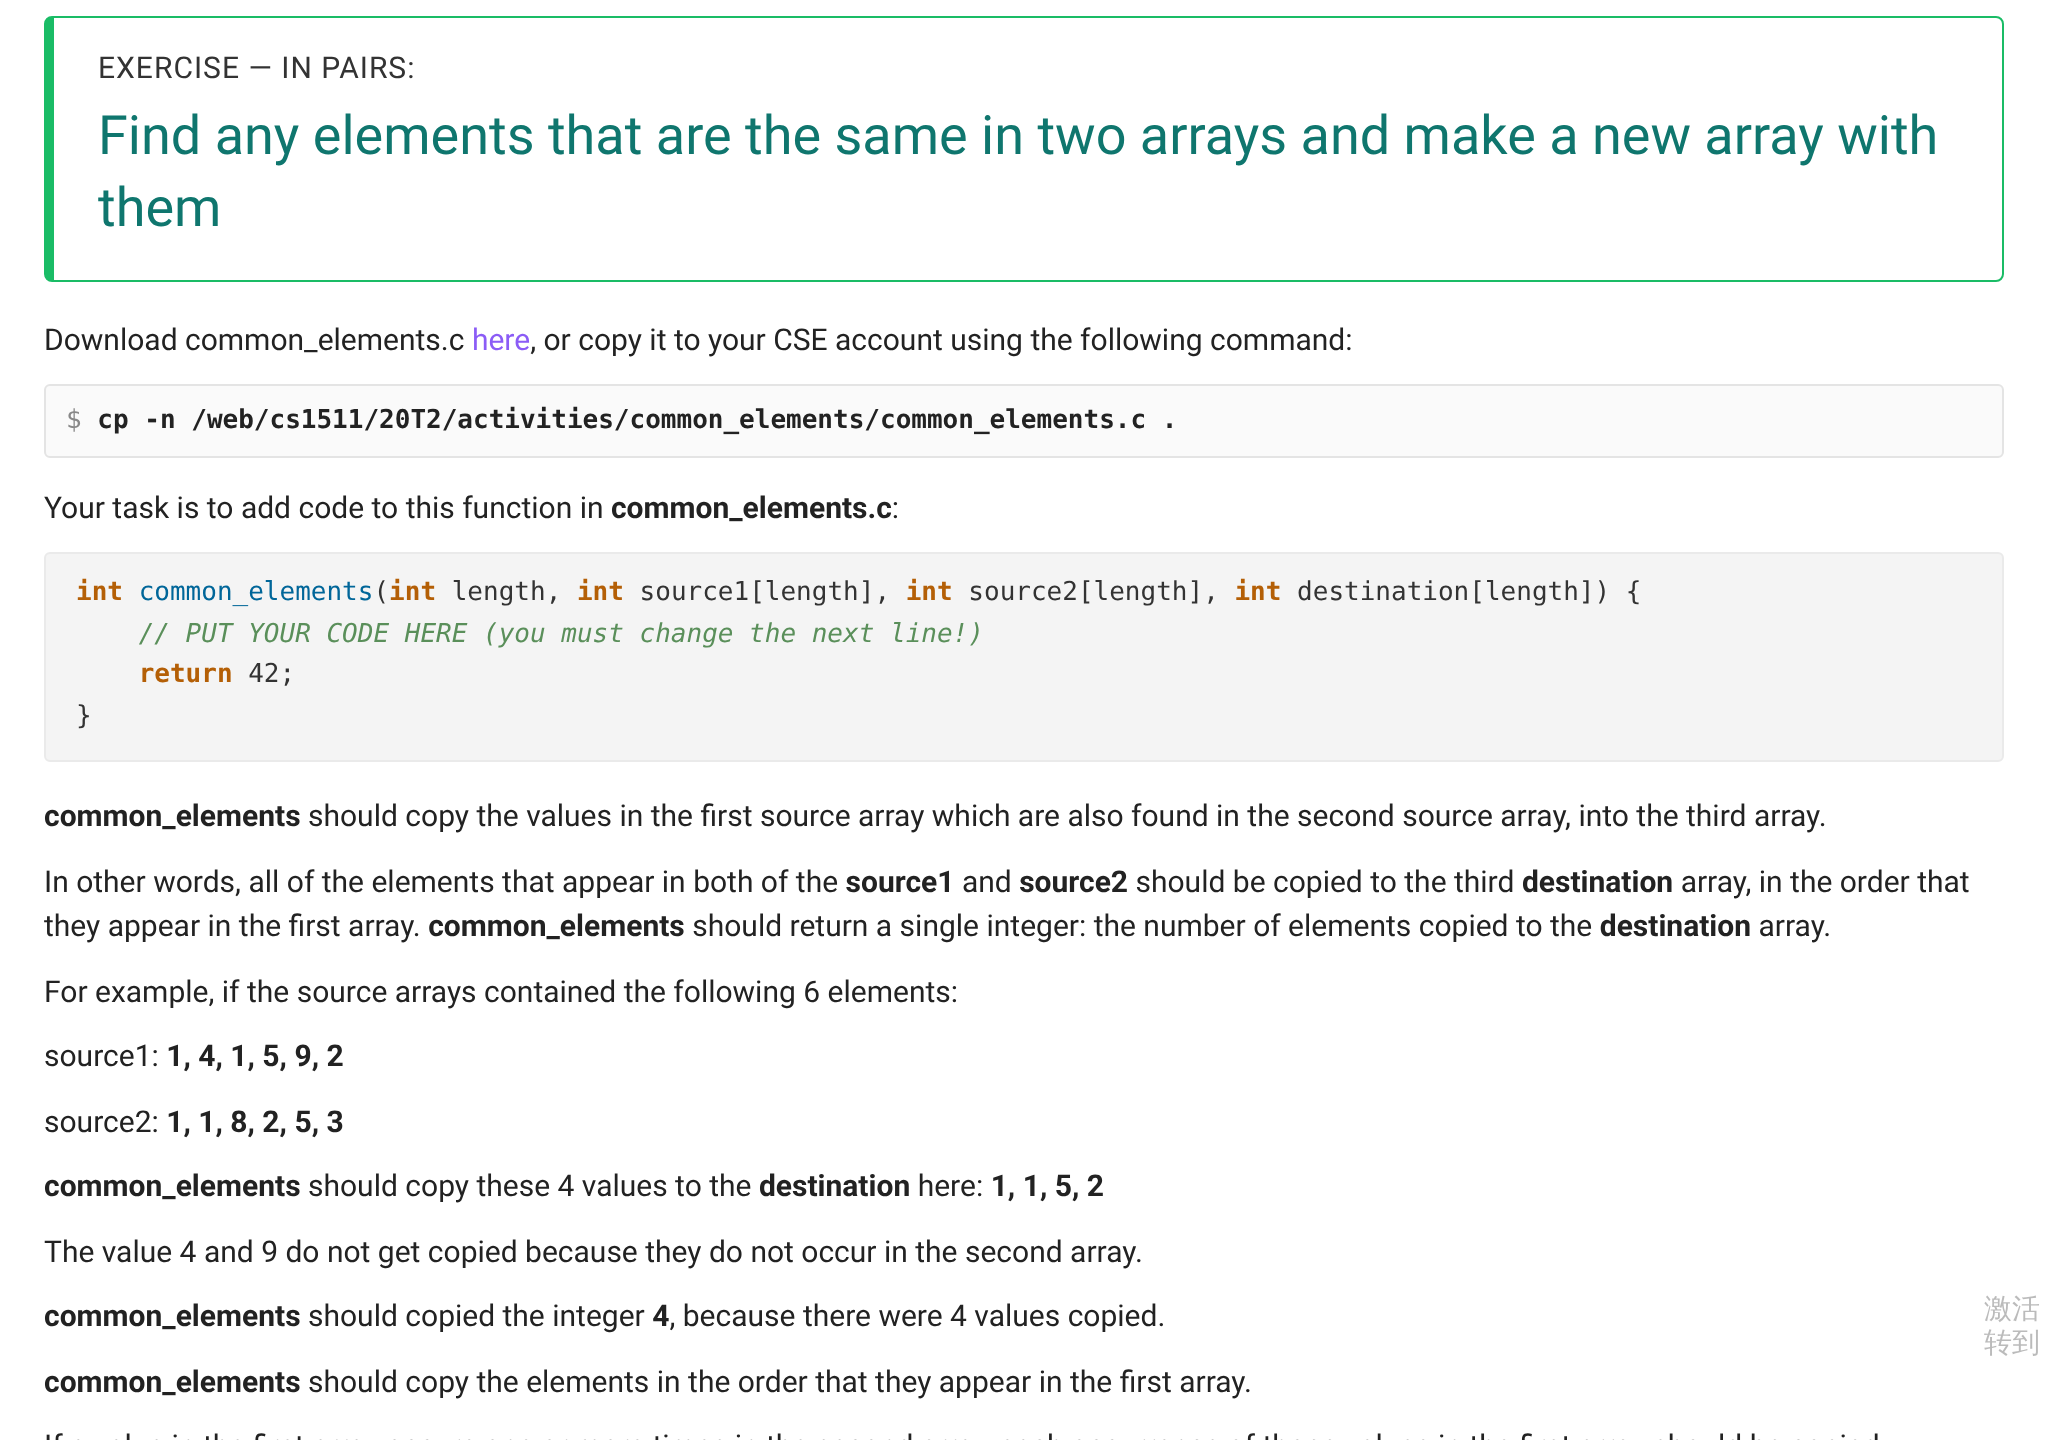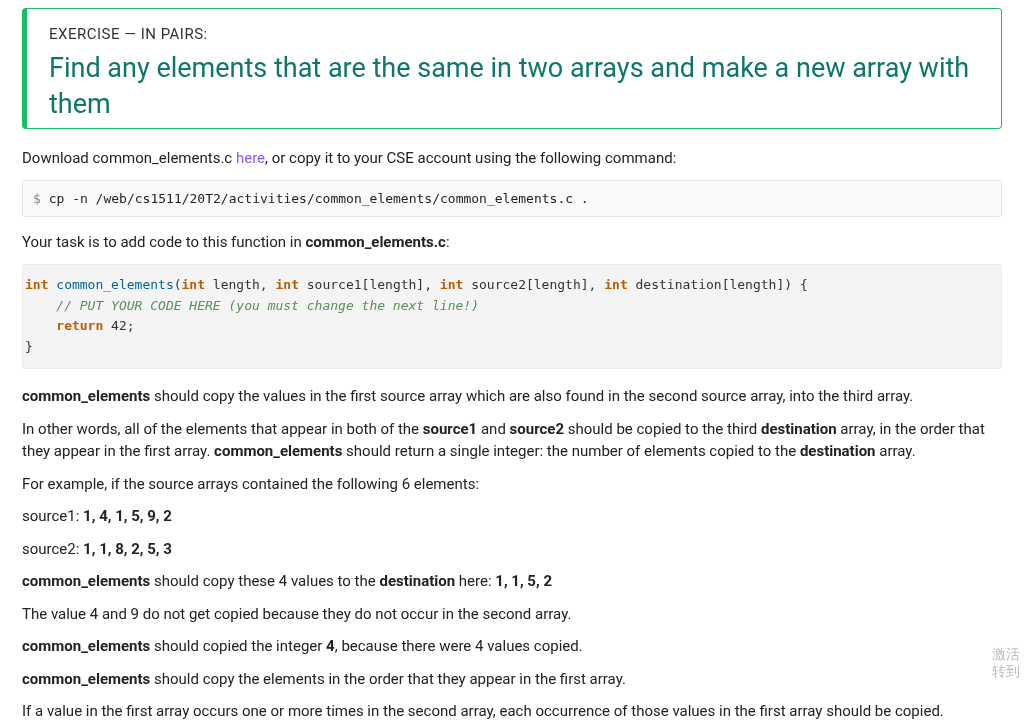--- a/index.html
+++ b/index.html
@@ -9,21 +9,21 @@
     padding: 8px 22px 20px 22px;
     color: #222;
     font-size: 15px;
     line-height: 1.5;
     background: #fff;
   }
   .exercise-box {
     border: 1px solid #1abc66;
     border-left: 5px solid #1abc66;
     border-radius: 4px;
-    padding: 14px 22px 6px 22px;
+    padding: 14px 22px 18px 22px;
     margin-bottom: 18px;
   }
   .exercise-label {
     font-size: 15px;
     letter-spacing: 0.5px;
     color: #333;
   }
   .exercise-title {
     font-size: 27px;
     font-weight: 400;
@@ -36,26 +36,26 @@
   .cmd-block {
     background: #fafafa;
     border: 1px solid #e4e4e4;
     border-radius: 3px;
     padding: 8px 10px;
     font-family: "Consolas","Menlo","Monaco",monospace;
     font-size: 13px;
     margin: 8px 0 14px 0;
   }
   .cmd-block .prompt { color: #888; }
-  .cmd-block .cmd { font-weight: normal; color: #222; }
+  .cmd-block .cmd { font-weight: bold; color: #222; }
   .code-block {
     background: #f4f4f4;
     border: 1px solid #eaeaea;
     border-radius: 3px;
-    padding: 10px 2px;
+    padding: 10px 15px;
     font-family: "Consolas","Menlo","Monaco",monospace;
     font-size: 13px;
     white-space: pre;
     margin: 8px 0 16px 0;
     line-height: 1.6;
     overflow-x: auto;
     color: #333;
   }
   .tok-kw { color: #b45f06; font-weight: bold; }
   .tok-type { color: #b45f06; font-weight: bold; }

